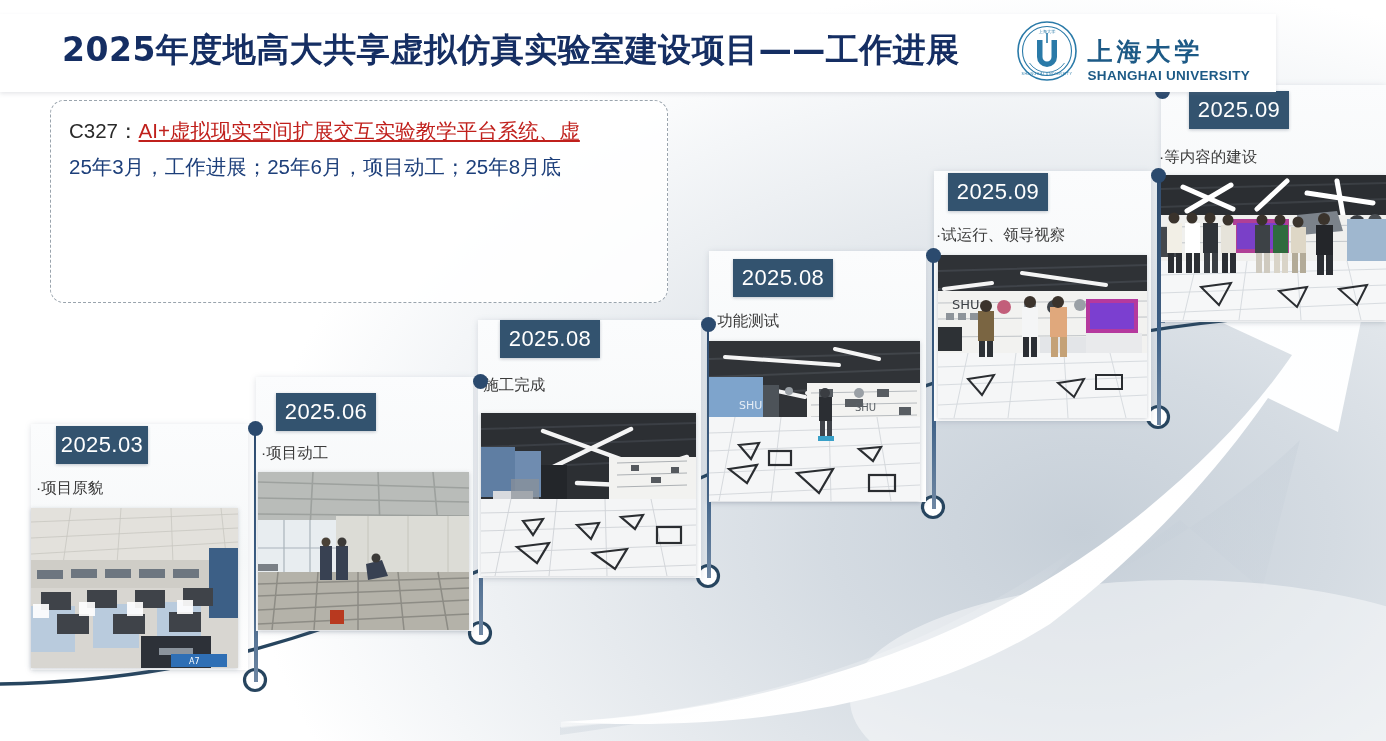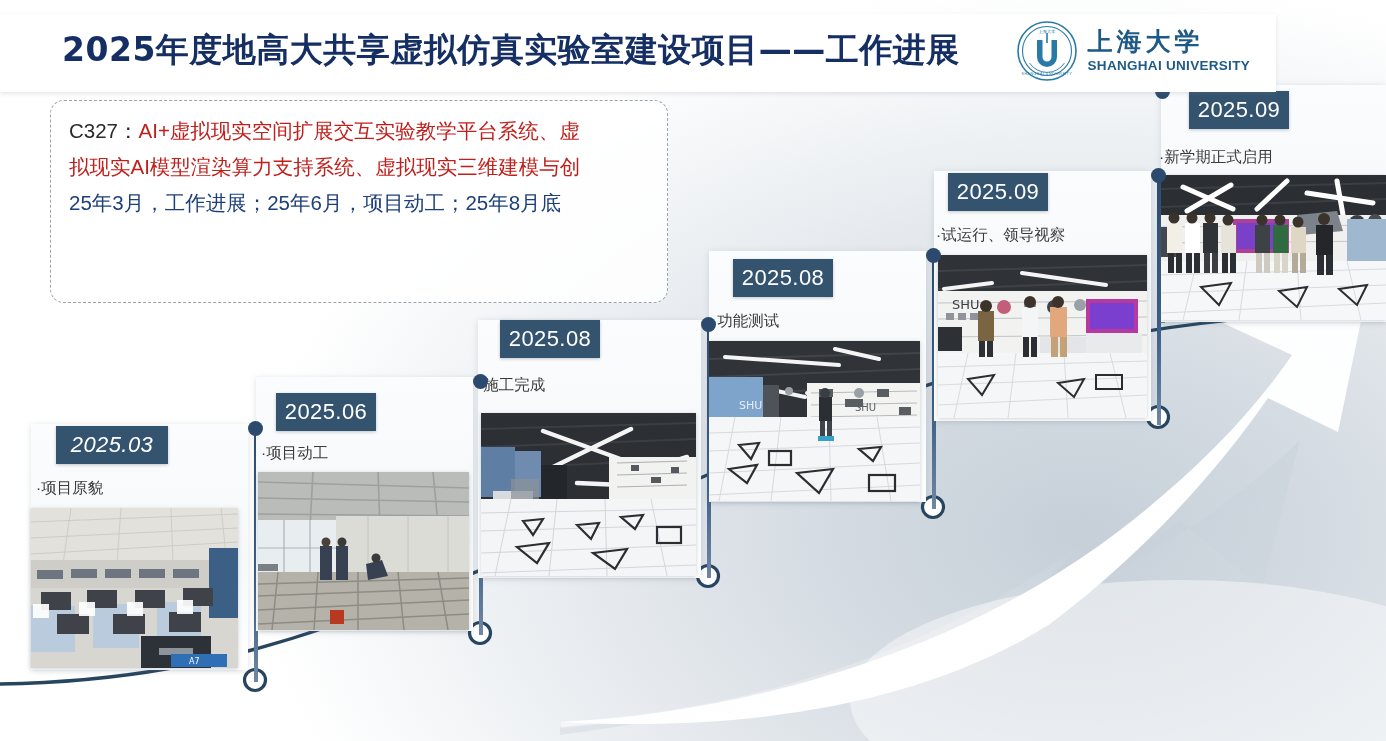--- a/index.html
+++ b/index.html
@@ -32,21 +32,21 @@
   .header-title {
     position: absolute; left: 62px; top: 14px;
     font-size: 33px; font-weight: bold;
     color: #152e63;
     letter-spacing: 0.5px;
     white-space: nowrap;
     font-family: "DejaVu Sans", "Liberation Sans", sans-serif;
   }
   .logo-wrap {
     position: absolute; right: 26px; top: 6px;
-    display: flex; align-items: center; gap: 10px;
+    display: flex; align-items: flex-end; gap: 10px;
   }
   .logo-seal { width: 62px; height: 62px; flex: 0 0 auto; }
   .logo-text { display: flex; flex-direction: column; align-items: flex-start; line-height: 1; }
   .logo-cn {
     font-size: 25px; color: #1d5a86; font-weight: bold;
     letter-spacing: 4px;
     font-family: "DejaVu Serif", "Liberation Serif", serif;
   }
   .logo-en {
     font-size: 13.5px; color: #1d5a86; letter-spacing: 0.3px;
@@ -58,21 +58,21 @@
     position: absolute; left: 50px; top: 100px;
     width: 618px; height: 203px;
     border: 1.5px dashed #9aa4ad;
     border-radius: 14px;
     background: rgba(255,255,255,0.86);
     padding: 12px 16px 10px 18px;
     z-index: 30;
   }
   .desc-line { font-size: 20.5px; line-height: 36px; color: #1d3f7a; white-space: nowrap; }
   .desc-code { color: #2a2a2a; }
-  .desc-red { color: #c0201c; }
+  .desc-red { color: #c0201c; text-decoration: underline; }
   .desc-blue { color: #1d3f7a; }
 
   
   .curve-layer { position: absolute; left: 0; top: 0; width: 1386px; height: 741px; z-index: 10; pointer-events: none; }
 
   
   .card {
     position: absolute;
     z-index: 20;
     background: linear-gradient(180deg, #fbfcfd 0%, #f6f8f9 55%, #ffffff 100%);
@@ -186,31 +186,28 @@
         <div class="logo-en">SHANGHAI UNIVERSITY</div>
       </div>
     </div>
   </div>
 
   <div class="desc-box">
     <div class="desc-line">
       <span class="desc-code">C327：</span><span class="desc-red">AI+虚拟现实空间扩展交互实验教学平台系统、虚</span>
     </div>
     <div class="desc-line">
-      <span class="desc-red">拟现实AI模型渲染算力支持系统、虚拟现实三维建模与创</span>
-    </div>
-    <div class="desc-line">
       <span class="desc-blue">25年3月，工作进展；25年6月，项目动工；25年8月底</span>
     </div>
   </div>
 
   <div class="stem-dot" style="left:248px;top:421px;"></div>
   <div class="card-stem" style="left:253.5px;top:428px;height:254px;"></div>
   <div class="card" style="left:31px;top:424px;width:217px;height:246px;">
-    <div class="badge" style="left:25px;top:2px;width:112px;height:38px;font-style:italic;">2025.03</div>
+    <div class="badge" style="left:25px;top:2px;width:92px;height:38px;">2025.03</div>
     <div class="caption" style="left:5px;top:54px;">·项目原貌</div>
     <div class="photo" style="left:0px;top:84px;width:207px;height:160px;">
       <svg viewBox="0 0 207 160" preserveAspectRatio="none">
         <rect width="207" height="160" fill="#d8d6d1"></rect>
         <rect y="0" width="207" height="58" fill="#e3e1dc"></rect>
         <g stroke="#c8c6c0" stroke-width="0.8">
           <path d="M0 14 L207 6 M0 30 L207 20 M0 46 L207 34"></path>
           <path d="M40 0 L32 56 M90 0 L86 56 M140 0 L142 56 M190 0 L196 56"></path>
         </g>
         <rect x="0" y="52" width="207" height="28" fill="#cfcdc7"></rect>
@@ -466,21 +463,21 @@
           <rect x="122" y="82" width="7" height="20" fill="#c4a176"></rect>
         </g>
       </svg>
     </div>
   </div>
 
   <div class="stem-dot" style="left:1155px;top:84px;"></div>
   <div class="card-stem" style="left:1160.5px;top:91px;height:232px;"></div>
   <div class="card" style="left:1161px;top:85px;width:225px;height:237px;">
     <div class="badge" style="left:28px;top:6px;width:100px;height:38px;">2025.09</div>
-    <div class="caption" style="left:-2px;top:62px;">·新学期正式启用</div>
+    <div class="caption" style="left:-2px;top:62px;">·等内容的建设</div>
     <div class="photo" style="left:0px;top:90px;width:225px;height:145px;">
       <svg viewBox="0 0 225 145" preserveAspectRatio="none">
         <rect width="225" height="145" fill="#eef0f2"></rect>
         <rect width="225" height="64" fill="#2b2e32"></rect>
         <g stroke="#3b3f44" stroke-width="2" fill="none">
           <path d="M0 14 L225 8 M0 32 L225 24"></path>
         </g>
         <g stroke="#ffffff" stroke-width="5" stroke-linecap="round">
           <path d="M22 12 L72 34"></path>
             <path d="M70 10 L26 36"></path>

